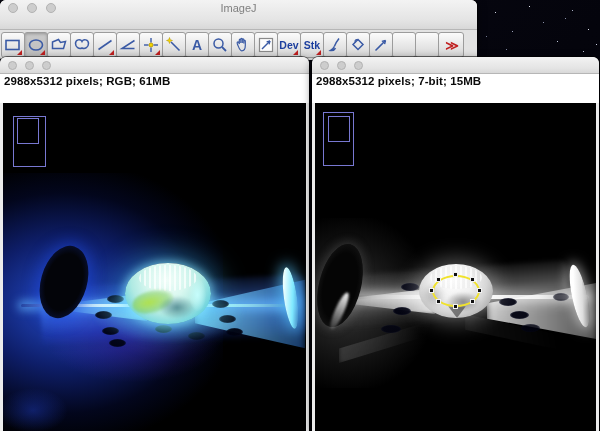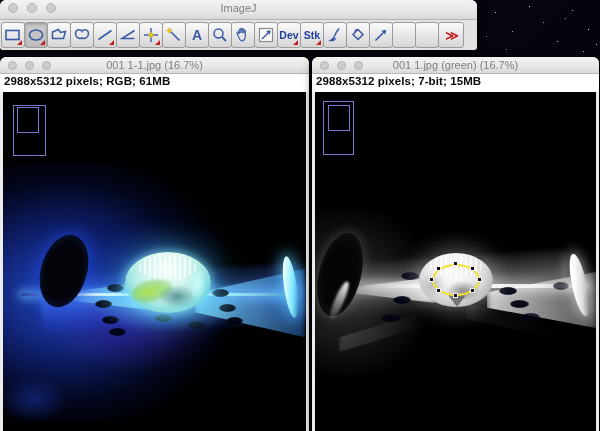--- a/index.html
+++ b/index.html
@@ -17,38 +17,38 @@
   .titlebar { position:relative; height:17px; border-radius:6px 6px 0 0;
               background:linear-gradient(180deg,#f3f3f3 0%,#e4e4e4 70%,#d8d8d8 100%);
               border-bottom:1px solid #b6b6b6; }
   .title { position:absolute; left:0; right:0; top:2px; text-align:center;
            font-size:11px; color:#7f7f7f; white-space:nowrap; overflow:hidden; }
   .lights { position:absolute; left:8px; top:4px; display:flex; gap:8px; }
   .light { width:9px; height:9px; border-radius:50%; background:#cdcdcd; border:1px solid #b2b2b2; }
 
   
   #imagej-win { left:0; top:0; width:477px; height:48px; border-radius:6px 6px 3px 3px; }
-  #imagej-win .titlebar { height:20px;padding-left:8px; }
+  #imagej-win .titlebar { height:30px;padding-left:8px; }
   #imagej-win .lights { top:3px; gap:9px; }
   #imagej-win .light { width:10px; height:10px; }
   .toolbar { display:flex; align-items:center; height:30px; padding:2px 1px; background:#e3e3e3;
              border-radius:0 0 3px 3px; }
   .tb-btn { position:relative; width:24px; height:26px; border:1px solid #9c9c9c; margin-right:-1px;
             background:linear-gradient(180deg,#fbfbfb,#e4e4e4 60%,#d6d6d6); border-radius:3px;
             display:flex; align-items:center; justify-content:center; flex:0 0 auto; }
   .tb-btn.selected { background:linear-gradient(180deg,#c9c9c9,#bdbdbd); box-shadow:inset 0 1px 3px rgba(0,0,0,0.25); }
   .tb-btn.txt span { font-size:10.5px; font-weight:bold; color:#1d3f9e; }
   .tb-btn.wide { width:26px; }
   .corner-tri::after { content:""; position:absolute; right:2px; bottom:2px; width:0; height:0;
             border-left:5px solid transparent; border-bottom:5px solid #c02020; }
   .more-glyph { font-size:13px; font-weight:bold; color:#c02020; letter-spacing:-2px; }
   svg.tool { display:block; }
 
   
-  .infobar { height:18px; background:#fff; font-size:11.5px; font-weight:600; color:#0a0a0a;
+  .infobar { height:29px; background:#fff; font-size:11.5px; font-weight:600; color:#0a0a0a;
              padding:1px 16px 0 4px; white-space:nowrap; overflow:hidden; letter-spacing:0.1px; }
   .img-area { position:relative; background:#000; overflow:hidden; margin:0 3px; }
   #left-win  { left:0;   top:57px; width:309px; height:374px; }
   #right-win { left:312px; top:57px; width:287px; height:374px; }
   #left-win .img-area, #right-win .img-area { height:342px; }
 
   .abs { position:absolute; }
   .ell { border-radius:50%; }
   .hole { position:absolute; width:17px; height:8px; border-radius:50%;
           background:radial-gradient(ellipse at 50% 50%, rgba(1,2,16,0.95) 55%, rgba(4,8,40,0.5) 80%, transparent 100%); }
@@ -171,21 +171,20 @@
   </div>
 </div>
 
 <div class="win" id="left-win">
   <div class="titlebar">
     <div class="lights">
       <span class="light"></span>
       <span class="light"></span>
       <span class="light"></span>
     </div>
-    <div class="title">001 1-1.jpg (16.7%)</div>
   </div>
   <div class="infobar">2988x5312 pixels; RGB; 61MB</div>
   <div class="img-area">
 
     <div class="abs" style="left:-70px; top:70px; width:290px; height:260px;
          background:radial-gradient(ellipse at 45% 50%, rgba(45,95,255,0.8) 0%, rgba(28,60,210,0.5) 35%, rgba(12,28,130,0.22) 60%, transparent 78%);"></div>
 
     <div class="abs" style="left:40px; top:195px; width:180px; height:85px;
          background:radial-gradient(ellipse at 50% 45%, rgba(95,50,220,0.35) 0%, transparent 70%);"></div>
 
@@ -243,21 +242,20 @@
   </div>
 </div>
 
 <div class="win" id="right-win">
   <div class="titlebar">
     <div class="lights">
       <span class="light"></span>
       <span class="light"></span>
       <span class="light"></span>
     </div>
-    <div class="title">001 1.jpg (green) (16.7%)</div>
   </div>
   <div class="infobar">2988x5312 pixels; 7-bit; 15MB</div>
   <div class="img-area">
 
     <div class="abs" style="left:-35px; top:115px; width:150px; height:170px;
          background:radial-gradient(ellipse at 45% 50%, rgba(150,150,150,0.35) 0%, rgba(90,90,90,0.18) 50%, transparent 75%);"></div>
 
     <div class="abs" style="left:18px; top:165px; width:235px; height:55px; transform:rotate(-4deg);
          background:linear-gradient(180deg, rgba(150,150,150,0.1), rgba(175,175,175,0.5) 45%, rgba(95,95,95,0.28) 78%, transparent); filter:blur(2px); border-radius:6px;"></div>
 

